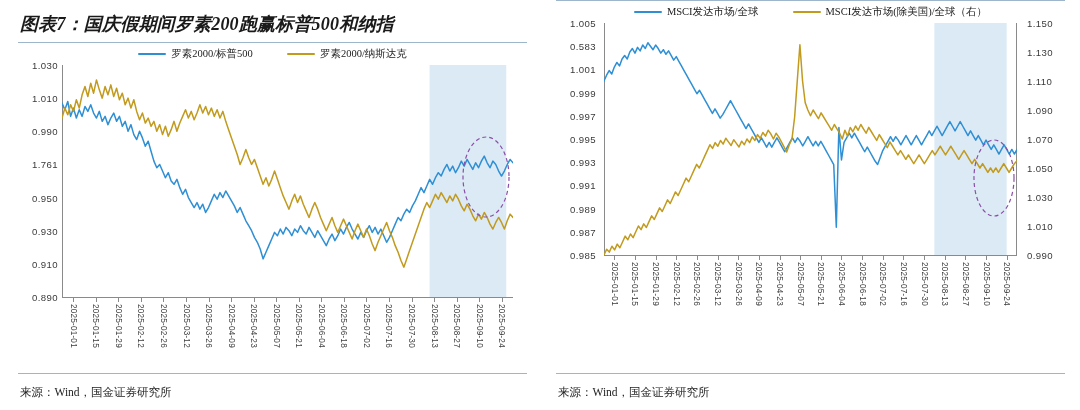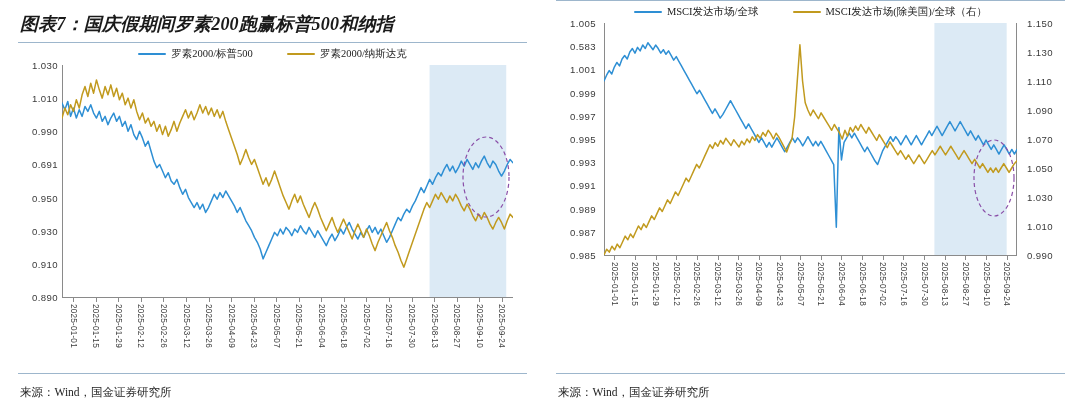--- a/index.html
+++ b/index.html
@@ -96,21 +96,21 @@
         <div class="item">
           <span class="swatch" style="background:#c19a1e"></span>
           <span>罗素2000/纳斯达克</span>
         </div>
       </div>
 
       <div class="axis-left" id="ax7-left">
           <div class="tk" style="top: 0px;">1.030</div>
           <div class="tk" style="top: 33.1429px;">1.010</div>
           <div class="tk" style="top: 66.2857px;">0.990</div>
-          <div class="tk" style="top: 99.4286px;">0.691</div>
+          <div class="tk" style="top: 99.4286px;">1.761</div>
           <div class="tk" style="top: 132.571px;">0.950</div>
           <div class="tk" style="top: 165.714px;">0.930</div>
           <div class="tk" style="top: 198.857px;">0.910</div>
           <div class="tk" style="top: 232px;">0.890</div>
         </div>
       <div class="axline-y l"></div>
       <div class="axline-x"></div>
 
       <div class="plot">
         <div class="plot-inner">

